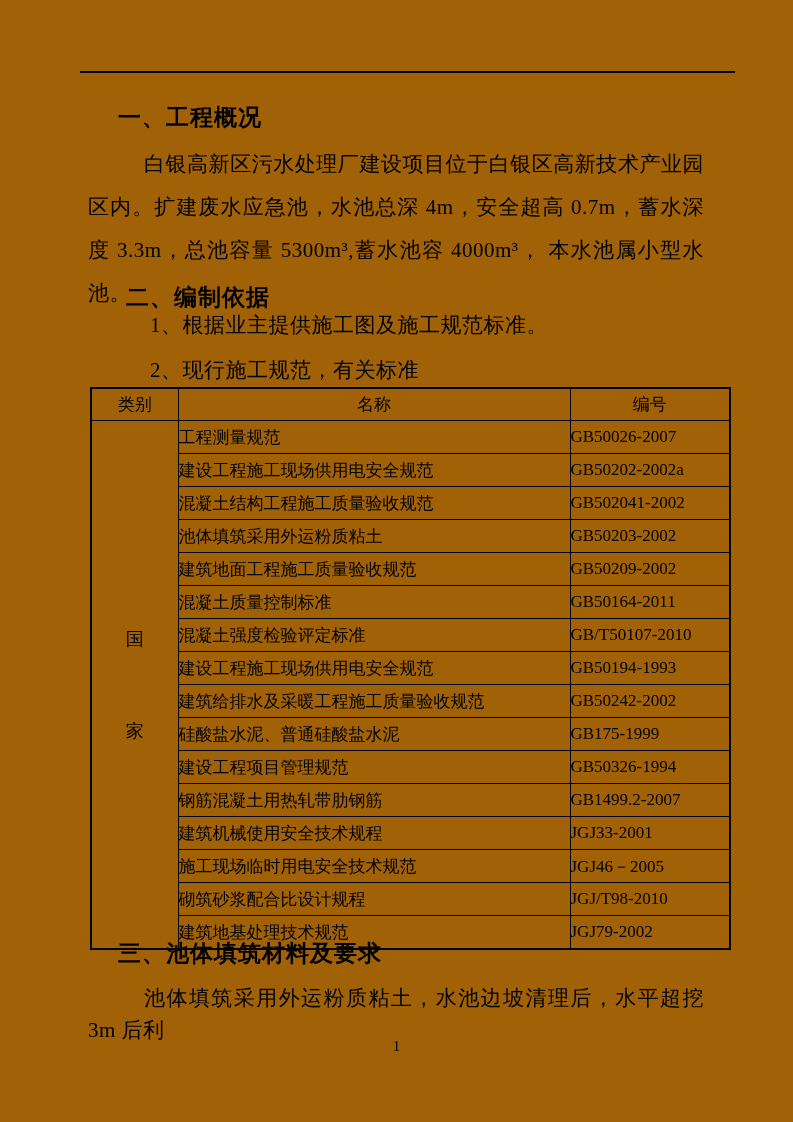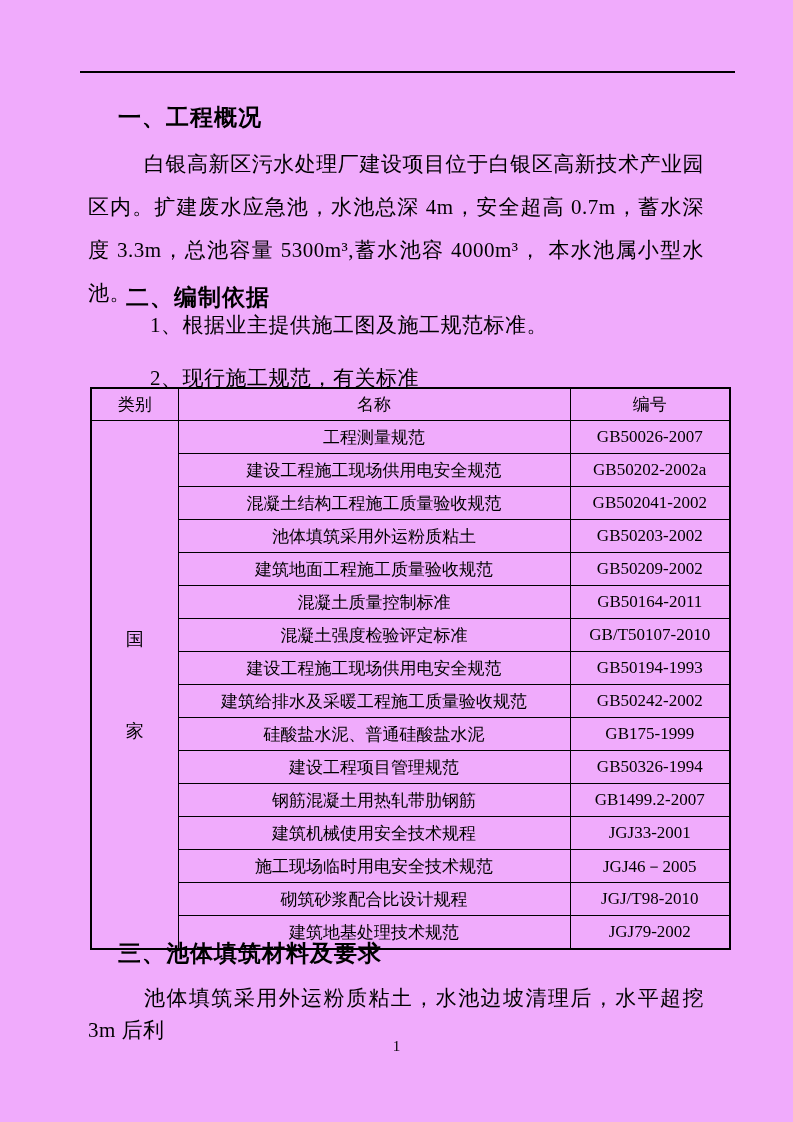--- a/index.html
+++ b/index.html
@@ -1,19 +1,19 @@
 <!DOCTYPE html>
 <html><head>
 <meta charset="utf-8">
 <style>
   html,body { margin:0; padding:0; background:#ffffff; }
   .page {
     position:relative;
     width:793px; height:1122px;
-    background:#f0abfc;
+    background:#a16207;
     color:#000000;
     font-family:"Liberation Serif","DejaVu Serif",serif;
     overflow:hidden;
   }
   .header-rule {
     position:absolute; left:80px; top:71px; width:655px; height:0;
     border-top:2px solid #000000;
   }
   .heading {
     position:absolute;
@@ -30,37 +30,37 @@
     text-align:justify; text-indent:56px;
     letter-spacing:0.5px;
   }
   .para-overview { top:143px; }
   .para-filling  { top:982px; line-height:32px; }
   .list-item {
     position:absolute; left:150px; font-size:21px; white-space:nowrap;
     letter-spacing:0.5px;
   }
   .list-item-1 { top:311px; }
-  .list-item-2 { top:364px; }
+  .list-item-2 { top:356px; }
   table.standards {
     position:absolute; left:90px; top:387px;
     width:639px;
     border-collapse:collapse; table-layout:fixed;
     border:2px solid #000000;
     font-size:17px;
   }
   table.standards th, table.standards td {
     border:1px solid #000000;
     padding:0;
     vertical-align:middle;
     font-weight:normal;
     overflow:hidden; white-space:nowrap;
   }
   table.standards th { height:31px; text-align:center; }
-  table.standards td { height:32px;text-align:center; }
+  table.standards td { height:32px; }
   td.cell-name { padding-left:12px; text-align:left; }
   td.cell-code { padding-left:10px; text-align:left; }
   td.cell-cat  { text-align:center; }
   .cat-inner {
     height:506px;
     display:flex; flex-direction:column;
     align-items:center; justify-content:center;
     gap:68px;
     font-size:18px;
   }

